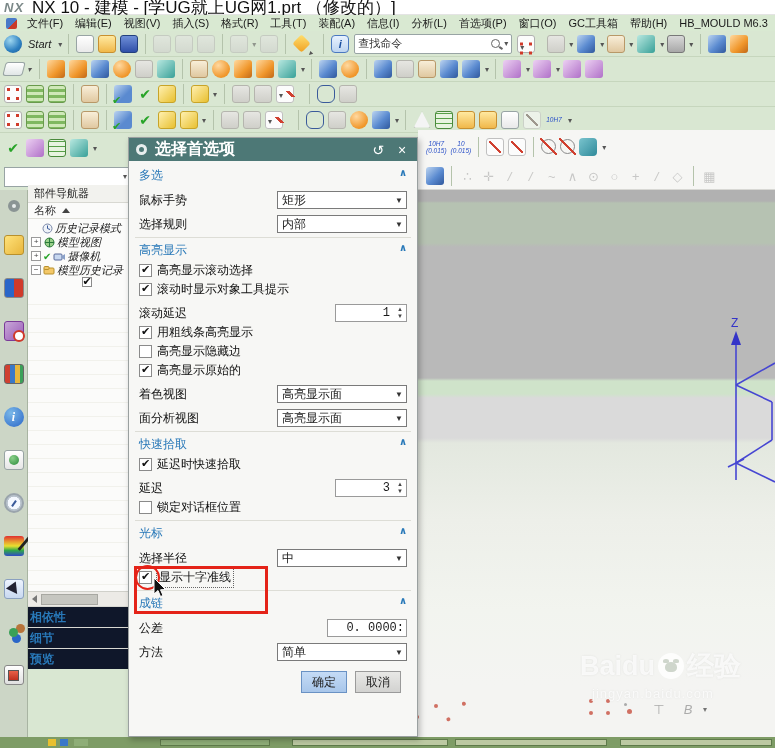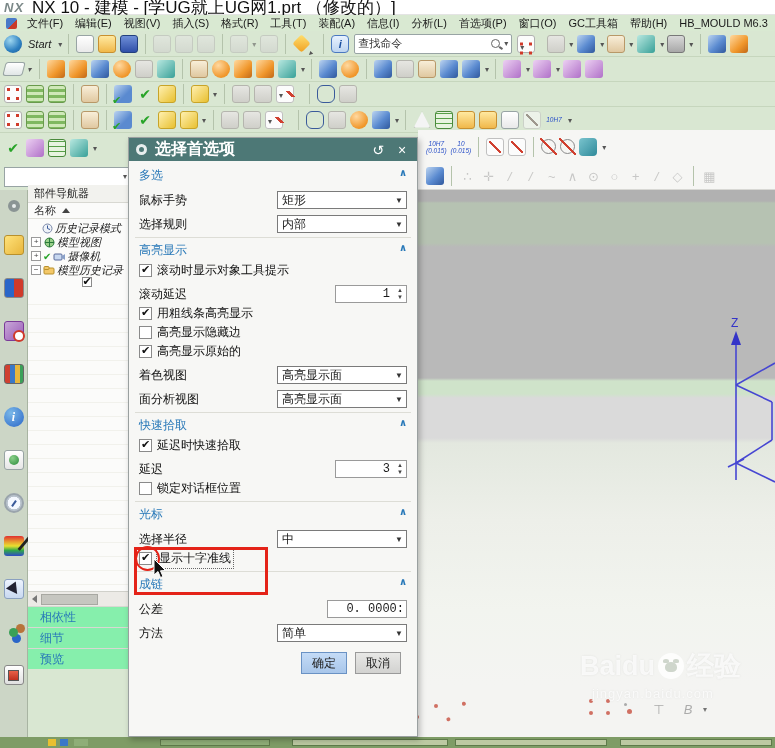--- a/index.html
+++ b/index.html
@@ -109,21 +109,21 @@
   .tree{padding-top:2px;font-style:italic;}
   .trow{display:flex;align-items:center;gap:2px;height:14px;padding-left:3px;white-space:nowrap;overflow:hidden;color:#222;}
   .trow.ind{padding-left:16px;flex-direction:column;}
   .exp{width:8px;height:8px;border:1px solid #9a9a9a;background:#fff;font-size:8px;line-height:7px;text-align:center;color:#444;flex:none;box-sizing:content-box;}
   .exp.none{border:none;background:none;}
   .ticon{width:12px;height:12px;flex:none;display:inline-flex;align-items:center;justify-content:center;}
   .navrows{height:300px;background:repeating-linear-gradient(180deg,#fbfbfa 0 13px,#f1f1ec 13px 14px);}
   .hscroll{height:14px;background:#eceae6;border-top:1px solid #d0d0ca;display:flex;align-items:center;}
   .harrow{width:0;height:0;border-top:4px solid transparent;border-bottom:4px solid transparent;border-right:5px solid #777;margin:0 4px;}
   .hthumb{width:55px;height:9px;background:#c6c6c0;border:1px solid #a8a8a2;}
-  .pane-tab{height:20px;line-height:20px;padding-left:12px;color:#2878b8;border-top:1px solid #d8d8d2;background:#86efac;font-size:12px;}
+  .pane-tab{height:20px;line-height:20px;padding-left:2px;color:#2878b8;border-top:1px solid #d8d8d2;background:#0f172a;font-size:12px;font-weight:bold;}
   
   .gfx{position:absolute;left:131px;top:190px;width:644px;height:547px;
     background:linear-gradient(180deg,
       #b1b1b1 0px,#b1b1b1 11px,#b6c2b2 13px,#b6c2b2 53px,#b9b9b9 57px,#b9b9b9 188px,
       #cfe3ca 191px,#cfe3ca 204px,#dadada 208px,#dadada 248px,#e3e8df 253px,#edefe9 330px,
       #f2f4ef 420px,#f4f4f2 495px,#f4f4f2 547px);}
   .dimbar{position:absolute;left:418px;top:130px;width:357px;height:33px;background:#f6f6f4;display:flex;align-items:center;gap:6px;padding-left:8px;box-sizing:border-box;}
   .snapbar{position:absolute;left:418px;top:163px;width:357px;height:27px;background:#f6f6f4;border-bottom:1px solid #d8d8d4;display:flex;align-items:center;gap:4px;padding-left:8px;box-sizing:border-box;}
   .sketchbar{position:absolute;left:388px;top:692px;width:387px;height:34px;display:flex;align-items:center;gap:9px;z-index:4;}
   
@@ -535,20 +535,24 @@
         </span>
       </div>
       <div class="divl"></div>
 
       <div class="sech">
         <span class="sect">高亮显示</span>
         <span class="chev">∧</span>
       </div>
       <div class="cbrow">
         <span class="cb checked"></span>
+        <span class="cbl">高亮显示滚动选择</span>
+      </div>
+      <div class="cbrow">
+        <span class="cb checked"></span>
         <span class="cbl">滚动时显示对象工具提示</span>
       </div>
       <div class="ddrow">
         <span class="lbl">滚动延迟</span>
         <span class="spin">
           <span class="spv">1</span>
           <span class="sparr">
               <span>▲</span>
               <span>▼</span>
             </span>

